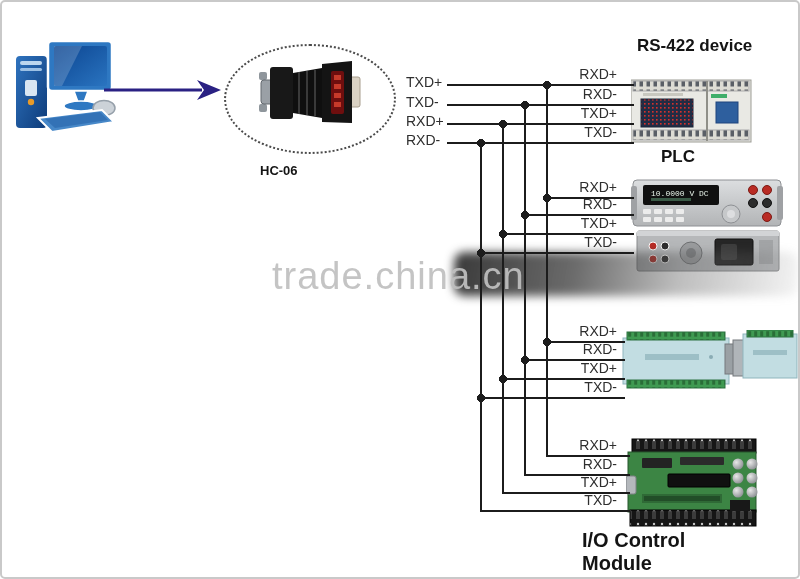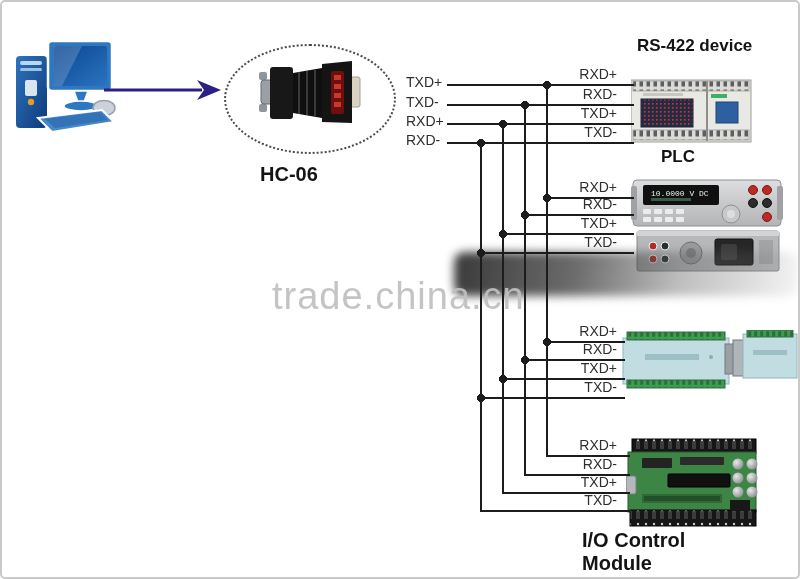--- a/index.html
+++ b/index.html
@@ -13,21 +13,21 @@
     font-family:"Liberation Sans", sans-serif;
   }
   .wire-label{
     position:absolute; font-size:14px; color:#2e2e2e; height:16px; line-height:16px;
     font-family:"Liberation Sans", sans-serif;
   }
   .port-label{ width:52px; text-align:right; left:563px; }
   .src-label{ width:42px; text-align:left; left:404px; }
   .watermark{
     position:absolute; left:270px; top:253px; font-size:38px; letter-spacing:1px;
-    color:#c0c0c0; opacity:0.92; z-index:6; font-family:"Liberation Sans", sans-serif;margin-top:20px;
+    color:#c0c0c0; opacity:0.92; z-index:6; font-family:"Liberation Sans", sans-serif;
   }
   .shadow-band{
     position:absolute; left:452px; top:250px; width:344px; height:44px; z-index:4;
     background:linear-gradient(100deg, rgba(30,30,30,0.88) 0%, rgba(50,50,50,0.72) 35%,
                rgba(90,90,90,0.40) 65%, rgba(150,150,150,0.10) 100%);
     filter:blur(5px); border-radius:10px;
   }
   .ellipse{
     position:absolute; left:222px; top:42px; width:168px; height:106px;
     border:2px dotted #4a4a4a; border-radius:50%; z-index:2;
@@ -89,21 +89,21 @@
     <line x1="41" y1="12" x2="41" y2="54" stroke="#3a3a3a" stroke-width="2"></line>
     <line x1="49" y1="11" x2="49" y2="55" stroke="#3a3a3a" stroke-width="2"></line>
     <line x1="57" y1="10" x2="57" y2="56" stroke="#3a3a3a" stroke-width="2"></line>
     <polygon points="64,4 94,1 94,63 64,62" fill="#141414"></polygon>
     <rect x="73" y="11" width="13" height="43" rx="2" fill="#6e0e0e"></rect>
     <rect x="76" y="15" width="7" height="5" fill="#c63a2a"></rect>
     <rect x="76" y="24" width="7" height="5" fill="#c63a2a"></rect>
     <rect x="76" y="33" width="7" height="5" fill="#c63a2a"></rect>
     <rect x="76" y="42" width="7" height="5" fill="#c63a2a"></rect>
   </svg>
-  <div class="caption" style="left:258px; top:161px; width:100px; font-size:20px;">HC-06</div>
+  <div class="caption" style="left:258px; top:161px; width:100px; font-size:13px;">HC-06</div>
 
   <div class="caption" style="left:635px; top:34px; width:130px; font-size:17px;">RS-422 device</div>
 
   <svg class="dev" style="left:629px; top:76px;" width="122" height="68" viewBox="0 0 122 68">
     <defs>
       <pattern id="term" width="7" height="10" patternUnits="userSpaceOnUse">
         <rect width="7" height="10" fill="#dddcd4"></rect>
         <rect x="1.5" y="1.5" width="3.5" height="7" fill="#5a5f66"></rect>
       </pattern>
       <pattern id="leds" width="4" height="4" patternUnits="userSpaceOnUse">

